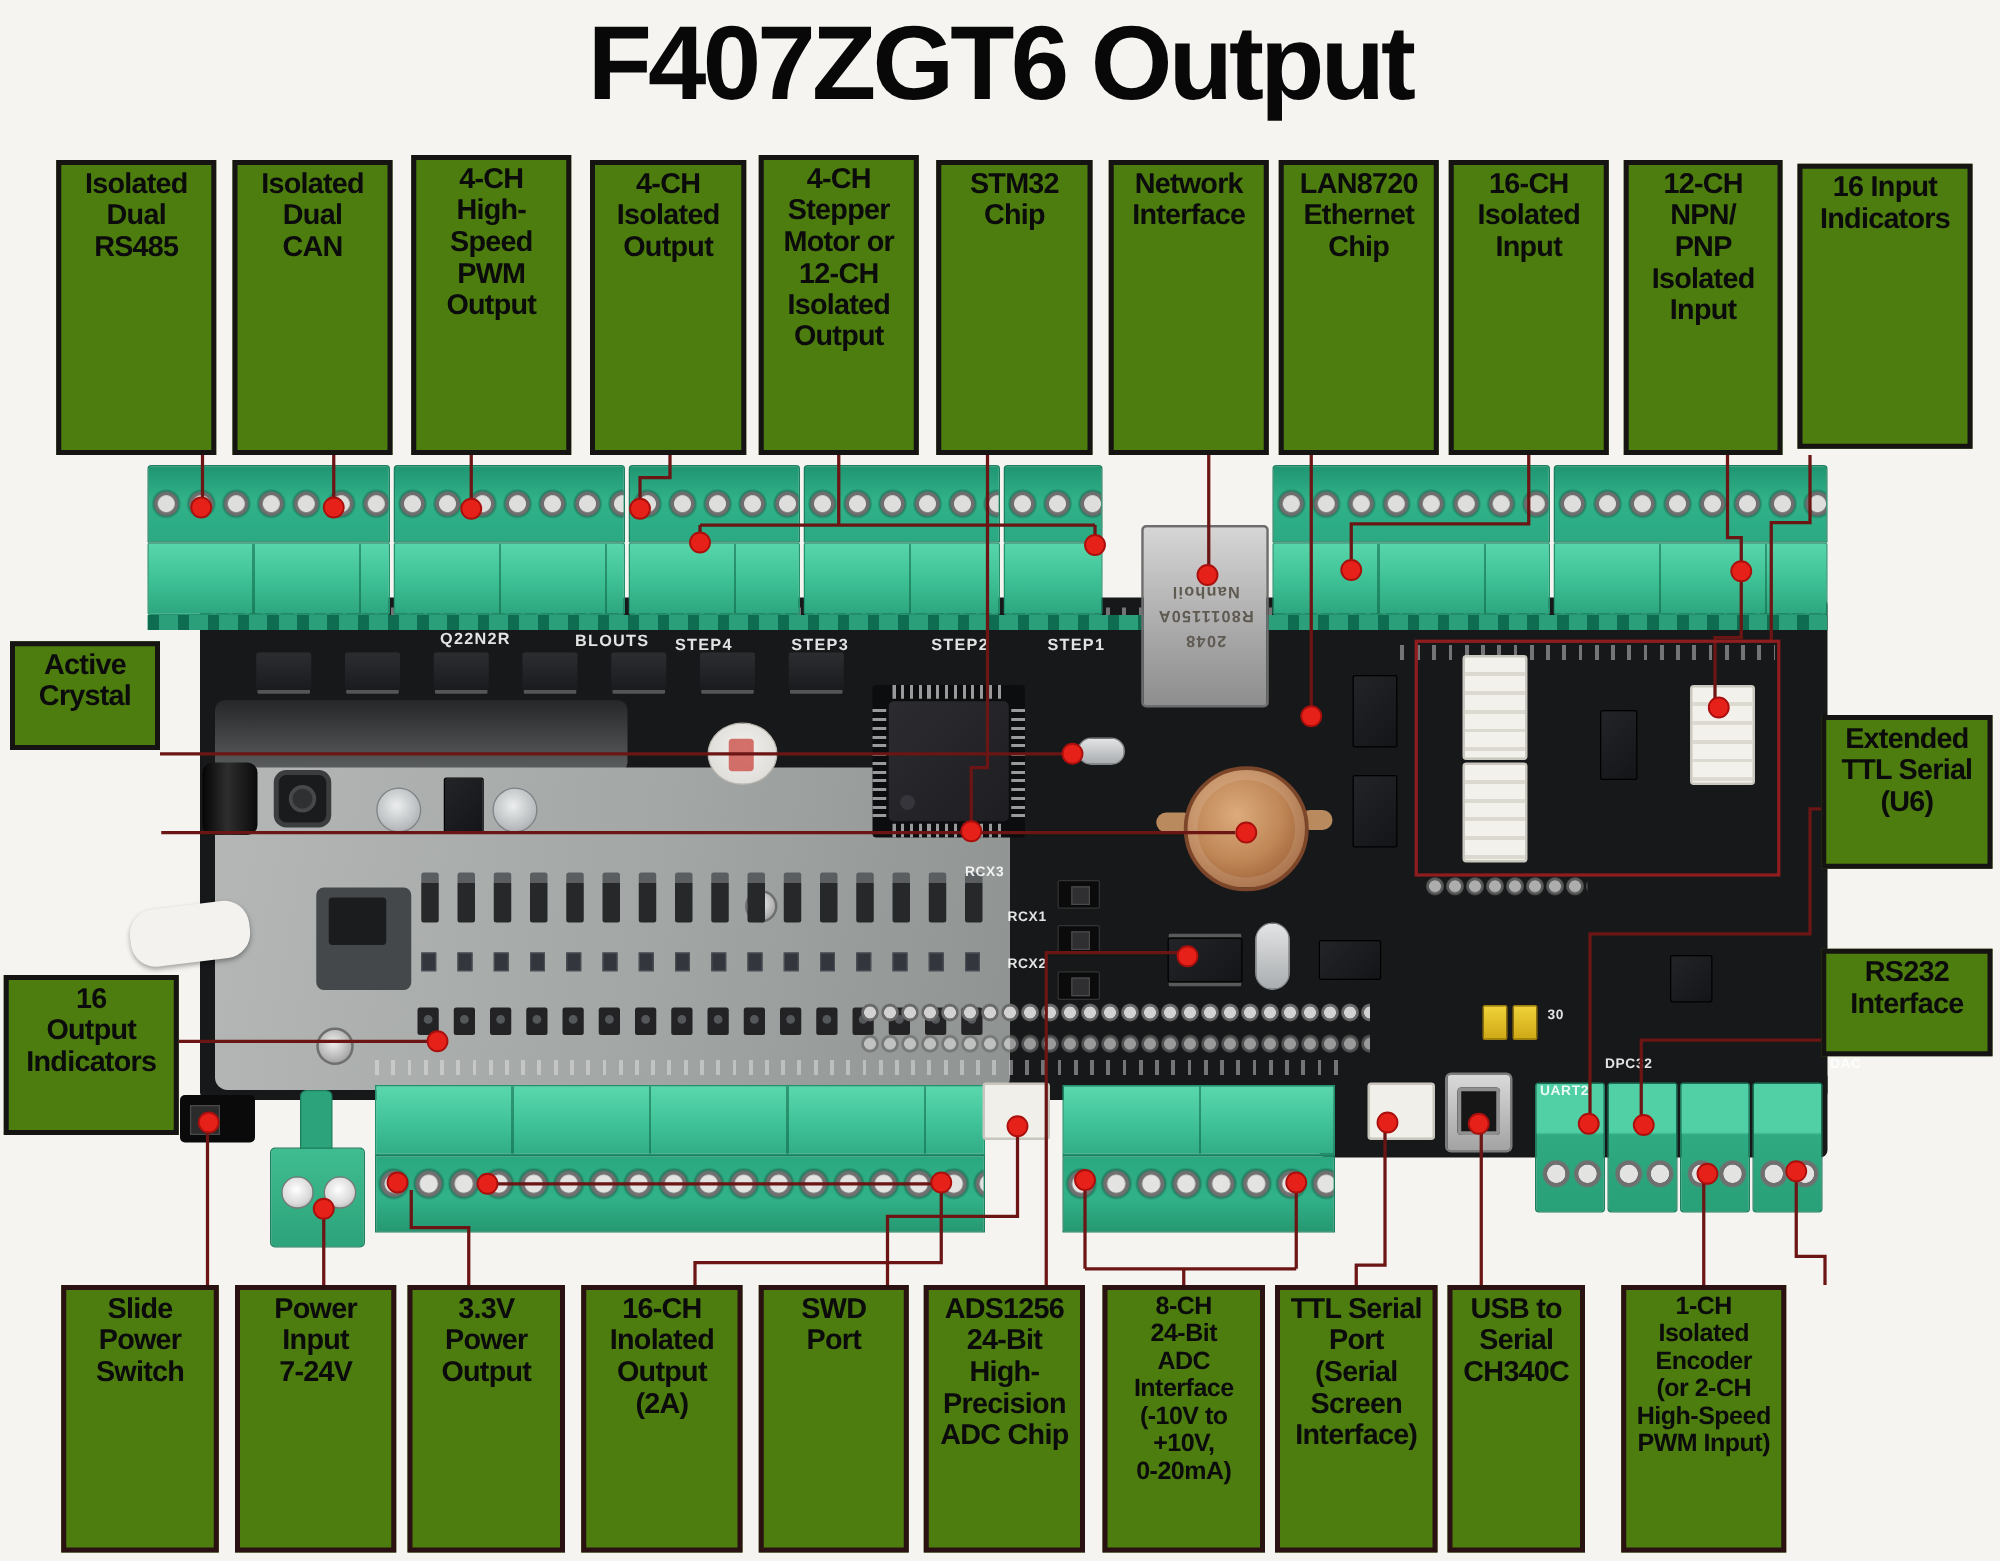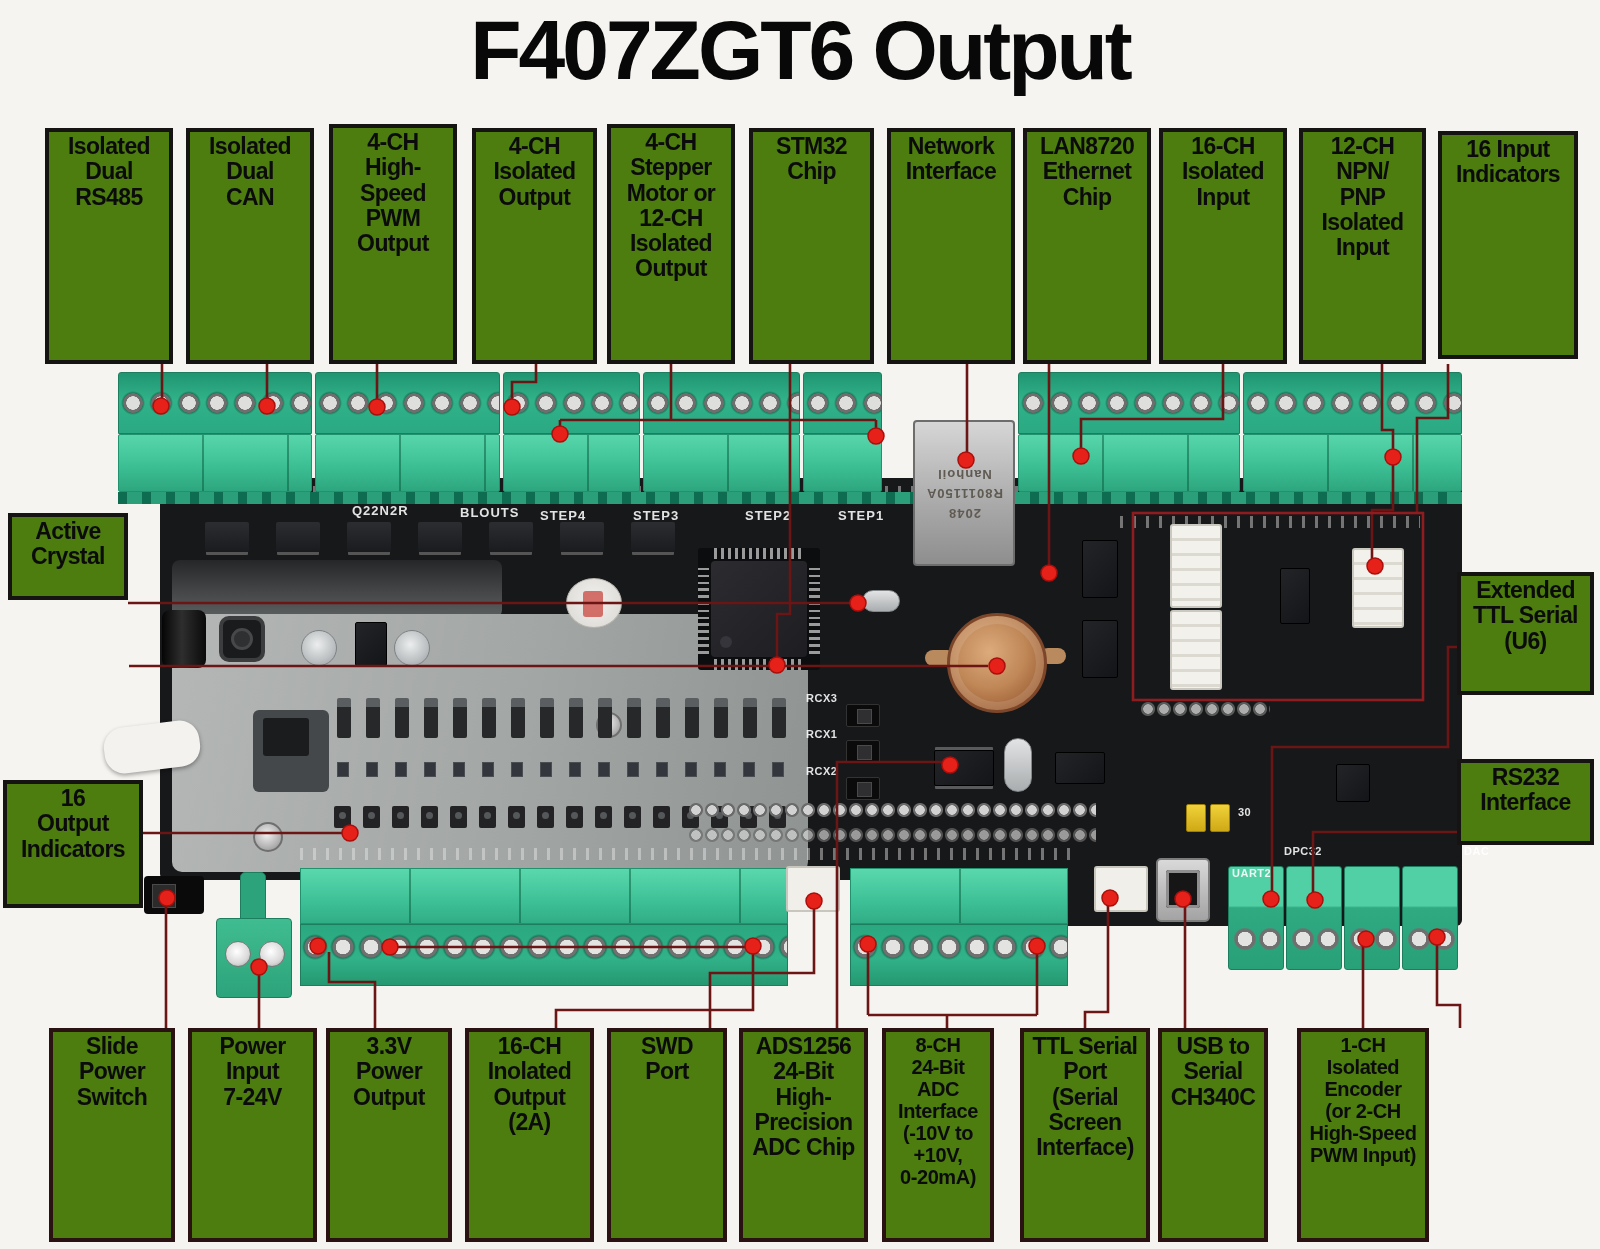--- a/index.html
+++ b/index.html
@@ -273,21 +273,21 @@
 
   <div class="silks" style="left:352px;top:503px">Q22N2R</div>
   <div class="silks" style="left:460px;top:505px">BLOUTS</div>
   <div class="silks" style="left:540px;top:508px">STEP4</div>
   <div class="silks" style="left:633px;top:508px">STEP3</div>
   <div class="silks" style="left:745px;top:508px">STEP2</div>
   <div class="silks" style="left:838px;top:508px">STEP1</div>
   <div class="silks s2" style="left:1232px;top:867px">UART2</div>
   <div class="silks s2" style="left:1284px;top:845px">DPC32</div>
   <div class="silks s2" style="left:1464px;top:845px">DAC</div>
-  <div class="silks s2" style="left:806px;top:692px">RCX3</div>
+  <div class="silks s2" style="left:772px;top:692px">RCX3</div>
   <div class="silks s2" style="left:806px;top:728px">RCX1</div>
   <div class="silks s2" style="left:806px;top:765px">RCX2</div>
   <div class="silks s2" style="left:1238px;top:806px">30</div>
 
   <svg class="lead" width="1600" height="1249" viewBox="0 0 1600 1249">
     <path class="ln" d="M162,364 V400"></path>
     <path class="ln" d="M267,364 V400"></path>
     <path class="ln" d="M377,364 V402"></path>
     <path class="ln" d="M536,364 V382 H512 V402"></path>
     <path class="ln" d="M671,364 V420 M560,420 H876 M560,420 V430 M876,420 V432"></path>
@@ -407,21 +407,21 @@
     </div>
   <div class="co bt" style="left:465px;top:1028px;width:129px;height:214px">
       <span>16-CH<br>Inolated<br>Output<br>(2A)</span>
     </div>
   <div class="co bt" style="left:607px;top:1028px;width:120px;height:214px">
       <span>SWD<br>Port</span>
     </div>
   <div class="co bt" style="left:739px;top:1028px;width:129px;height:214px">
       <span>ADS1256<br>24-Bit<br>High-<br>Precision<br>ADC Chip</span>
     </div>
-  <div class="co bt sm" style="left:882px;top:1028px;width:112px;height:214px">
+  <div class="co bt sm" style="left:882px;top:1028px;width:130px;height:214px">
       <span>8-CH<br>24-Bit<br>ADC<br>Interface<br>(-10V to<br>+10V,<br>0-20mA)</span>
     </div>
   <div class="co bt" style="left:1020px;top:1028px;width:130px;height:214px">
       <span>TTL Serial<br>Port<br>(Serial<br>Screen<br>Interface)</span>
     </div>
   <div class="co bt" style="left:1158px;top:1028px;width:110px;height:214px">
       <span>USB to<br>Serial<br>CH340C</span>
     </div>
   <div class="co bt sm" style="left:1297px;top:1028px;width:132px;height:214px">
       <span>1-CH<br>Isolated<br>Encoder<br>(or 2-CH<br>High-Speed<br>PWM Input)</span>

